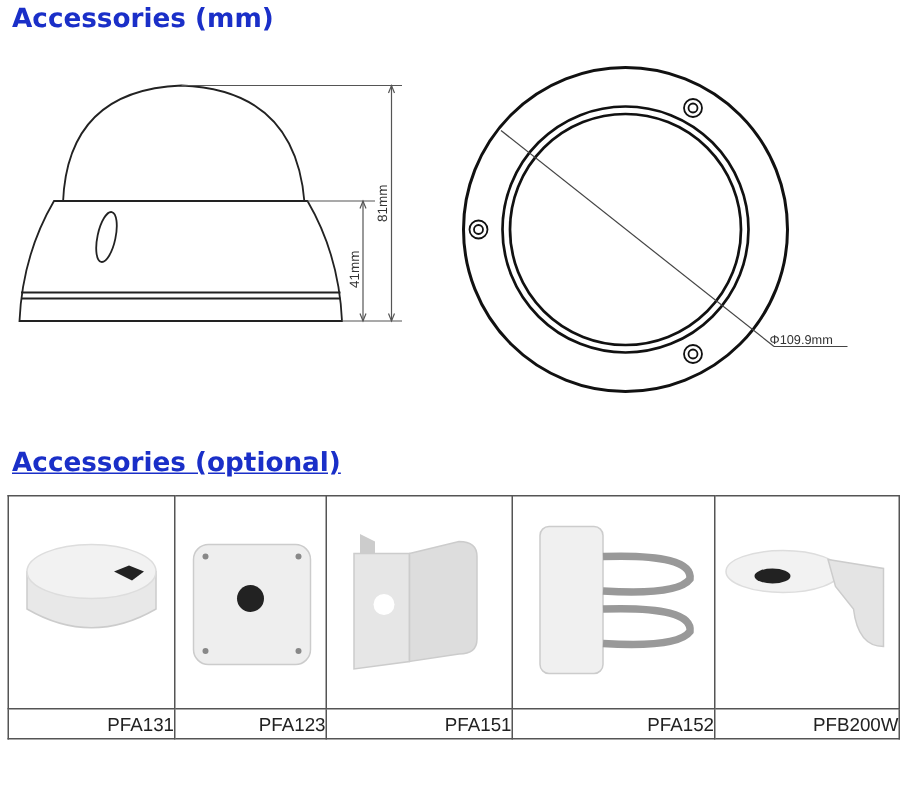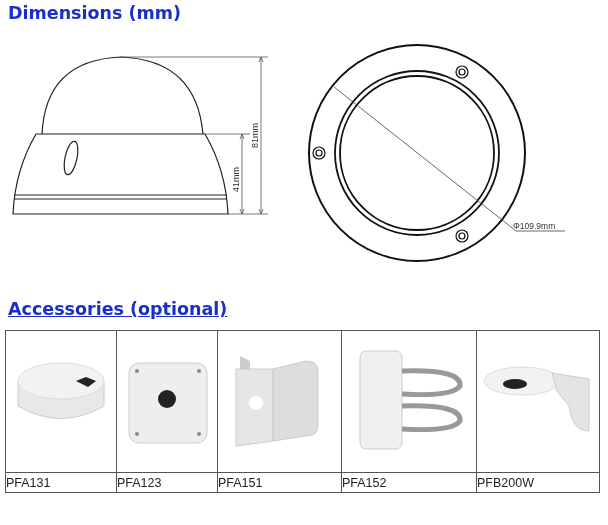--- a/index.html
+++ b/index.html
@@ -2,28 +2,28 @@
 <html><head>
 <meta charset="utf-8">
 <style>
   html,body{margin:0;padding:0;background:#fff;}
   body{width:608px;height:525px;position:relative;overflow:hidden;font-family:"DejaVu Sans",sans-serif;}
   .heading{position:absolute;left:8px;color:#1a2fc8;font-weight:bold;font-size:17.5px;letter-spacing:0;font-family:"DejaVu Sans",sans-serif;}
   #h1{top:3px;}
   #h2{top:299px;text-decoration:underline;}
   svg{position:absolute;left:0;top:0;}
   table{position:absolute;left:5px;top:330px;border-collapse:collapse;width:593px;}
-  td{border:1px solid #555;padding:0;text-align:left;}
+  td{border:1px solid #555;padding:0;text-align:right;}
   td.img{height:137px;}
   td.lbl{height:19px;font-size:12.5px;color:#222;font-family:"Liberation Sans",sans-serif;}
 </style>
 </head>
 <body>
 
-<div id="h1" class="heading">Dimensions (mm)</div>
+<div id="h1" class="heading">Accessories (mm)</div>
 
 <svg width="608" height="300">
 
   <g stroke="#222" fill="#fff" stroke-width="1.2">
     <path d="M42 135 Q45 60 121 57 Q197 60 203 135 Z"></path>
     <path d="M36 134 L205 134 Q226 170 228 214 L13 214 Q15 170 36 134 Z"></path>
     <line x1="14" y1="195" x2="227" y2="195"></line>
     <line x1="14" y1="199" x2="227" y2="199"></line>
     <ellipse cx="71" cy="158" rx="6" ry="17" transform="rotate(12 71 158)"></ellipse>
   </g>

